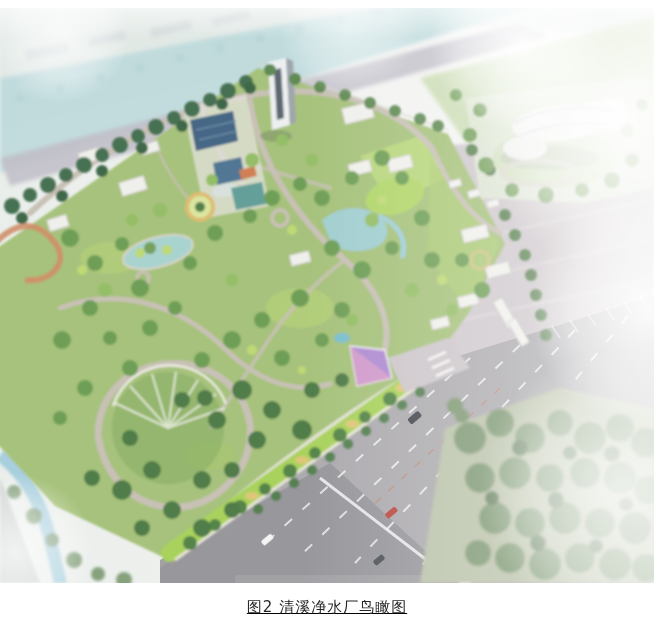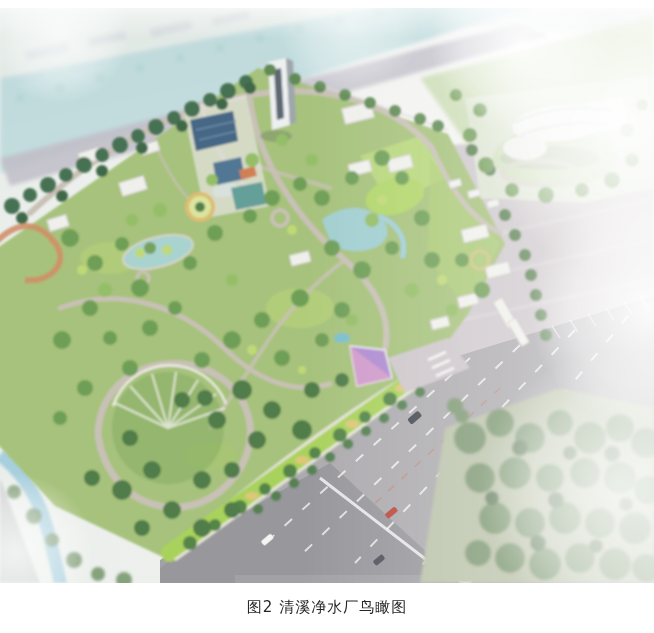--- a/index.html
+++ b/index.html
@@ -1,17 +1,17 @@
 <!DOCTYPE html>
 <html style="--haze: #f3f4f2; --river: #b7d7da; --park-green: #a2bf75; --tree-dark: #3e6a49; --pool-blue: #3e5f7f; --pond-teal: #a6d2d2; --path-gray: #c6beb2; --road-gray: #a9a7ab; --parking-pink: #cdc6ca; --canopy-purple: #ab86cf; --building-white: #f2f2f0; --berm-green: #a5d054;"><head>
 <meta charset="utf-8">
 <style>
   html,body{margin:0;padding:0;background:#ffffff;}
   body{width:654px;height:633px;overflow:hidden;font-family:"DejaVu Sans","Liberation Sans",sans-serif;}
-  .figure{width:654px;padding-top:8px;}
+  .figure{width:654px;padding-top:8px;text-decoration:underline;}
   .figure-image{width:654px;height:575px;display:block;}
   .figure-caption{margin-top:14px;text-align:center;font-size:15px;line-height:20px;color:#262626;letter-spacing:1px;}
 </style>
 </head>
 <body>
 
 <div class="figure">
   <svg class="figure-image" viewBox="0 0 654 575" role="img" aria-label="清溪净水厂鸟瞰图">
     <defs>
       <linearGradient id="lg-bg" x1="0" y1="0" x2="1" y2="0">

